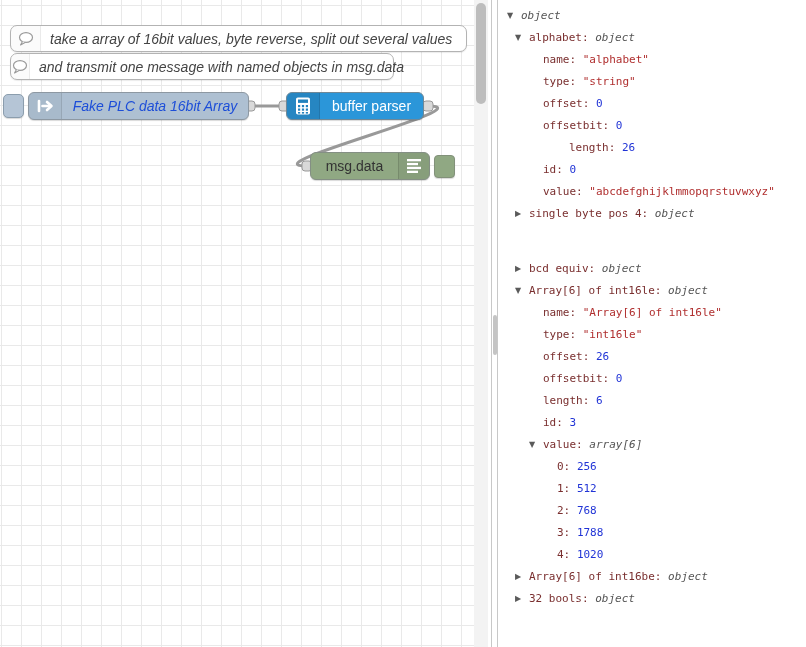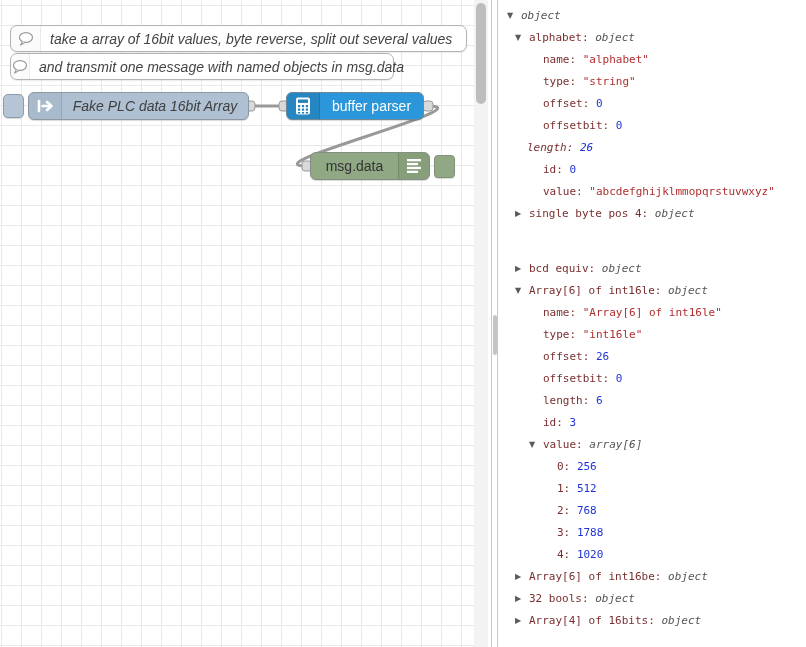--- a/index.html
+++ b/index.html
@@ -48,21 +48,21 @@
     width:33px; display:flex; align-items:center; justify-content:center;
   }
   #inject-node .icon-cell { border-right:1px solid rgba(0,0,0,0.10); background:rgba(0,0,0,0.03); border-radius:5px 0 0 5px; }
   #buffer-node .icon-cell { border-right:1px solid rgba(0,0,0,0.12); background:rgba(0,0,0,0.10); border-radius:5px 0 0 5px; }
   #debug-node  .icon-cell { width:31px; border-left:1px solid rgba(0,0,0,0.12); background:rgba(0,0,0,0.06); border-radius:0 5px 5px 0; }
 
   .node-label {
     flex:1; display:flex; align-items:center; justify-content:center;
     font-size:14px; white-space:nowrap; overflow:hidden;
   }
-  #inject-node .node-label { font-style:italic; color:#404040;text-align:center; }
+  #inject-node .node-label { font-style:italic; color:#1d4ed8;text-align:center; }
   #buffer-node .node-label { color:#fff; }
   #debug-node  .node-label { color:#333; }
 
   .node-button {
     position:absolute; width:21px; border-radius:5px;
     box-shadow:0 1px 1px rgba(0,0,0,0.15);
   }
   #inject-button { left:3px;  top:94px;  height:24px; background:#b5c5d6; border:1.5px solid #8b9dad; }
   #debug-button  { left:434px; top:155px; height:23px; background:var(--debug-fill); border:1.5px solid #82917a; border-radius:4px; }
 
@@ -199,37 +199,36 @@
   </div>
 
   <div id="debug-panel">
     <div id="debug-tree">
         <div class="trow" style="padding-left: 22px;"><span class="tarrow">▼</span><span class="v-meta">object</span></div>
         <div class="trow" style="padding-left: 30px;"><span class="tarrow">▼</span><span class="tkey">alphabet: </span><span class="v-meta">object</span></div>
         <div class="trow" style="padding-left: 44px;"><span class="tkey">name: </span><span class="v-string">"alphabet"</span></div>
         <div class="trow" style="padding-left: 44px;"><span class="tkey">type: </span><span class="v-string">"string"</span></div>
         <div class="trow" style="padding-left: 44px;"><span class="tkey">offset: </span><span class="v-number">0</span></div>
         <div class="trow" style="padding-left: 44px;"><span class="tkey">offsetbit: </span><span class="v-number">0</span></div>
-        <div class="trow" style="padding-left: 28px; font-style: italic;"><span class="tkey">length: </span><span class="v-number">26</span></div>
+        <div class="trow" style="padding-left: 70px;"><span class="tkey">length: </span><span class="v-number">26</span></div>
         <div class="trow" style="padding-left: 44px;"><span class="tkey">id: </span><span class="v-number">0</span></div>
         <div class="trow" style="padding-left: 44px;"><span class="tkey">value: </span><span class="v-string">"abcdefghijklmmopqrstuvwxyz"</span></div>
         <div class="trow" style="padding-left: 30px;"><span class="tarrow">▶</span><span class="tkey">single byte pos 4: </span><span class="v-meta">object</span></div>
         <div class="trow" style="padding-left: 30px; margin-top: 33px;"><span class="tarrow">▶</span><span class="tkey">bcd equiv: </span><span class="v-meta">object</span></div>
         <div class="trow" style="padding-left: 30px;"><span class="tarrow">▼</span><span class="tkey">Array[6] of int16le: </span><span class="v-meta">object</span></div>
         <div class="trow" style="padding-left: 44px;"><span class="tkey">name: </span><span class="v-string">"Array[6] of int16le"</span></div>
         <div class="trow" style="padding-left: 44px;"><span class="tkey">type: </span><span class="v-string">"int16le"</span></div>
         <div class="trow" style="padding-left: 44px;"><span class="tkey">offset: </span><span class="v-number">26</span></div>
         <div class="trow" style="padding-left: 44px;"><span class="tkey">offsetbit: </span><span class="v-number">0</span></div>
         <div class="trow" style="padding-left: 44px;"><span class="tkey">length: </span><span class="v-number">6</span></div>
         <div class="trow" style="padding-left: 44px;"><span class="tkey">id: </span><span class="v-number">3</span></div>
         <div class="trow" style="padding-left: 44px;"><span class="tarrow">▼</span><span class="tkey">value: </span><span class="v-meta">array[6]</span></div>
         <div class="trow" style="padding-left: 58px;"><span class="tkey">0: </span><span class="v-number">256</span></div>
         <div class="trow" style="padding-left: 58px;"><span class="tkey">1: </span><span class="v-number">512</span></div>
         <div class="trow" style="padding-left: 58px;"><span class="tkey">2: </span><span class="v-number">768</span></div>
         <div class="trow" style="padding-left: 58px;"><span class="tkey">3: </span><span class="v-number">1788</span></div>
         <div class="trow" style="padding-left: 58px;"><span class="tkey">4: </span><span class="v-number">1020</span></div>
         <div class="trow" style="padding-left: 30px;"><span class="tarrow">▶</span><span class="tkey">Array[6] of int16be: </span><span class="v-meta">object</span></div>
         <div class="trow" style="padding-left: 30px;"><span class="tarrow">▶</span><span class="tkey">32 bools: </span><span class="v-meta">object</span></div>
-        <div class="trow" style="padding-left: 30px;"><span class="tarrow">▶</span><span class="tkey">Array[4] of 16bits: </span><span class="v-meta">object</span></div>
       </div>
   </div>
 
 </div>
 
 </body></html>

